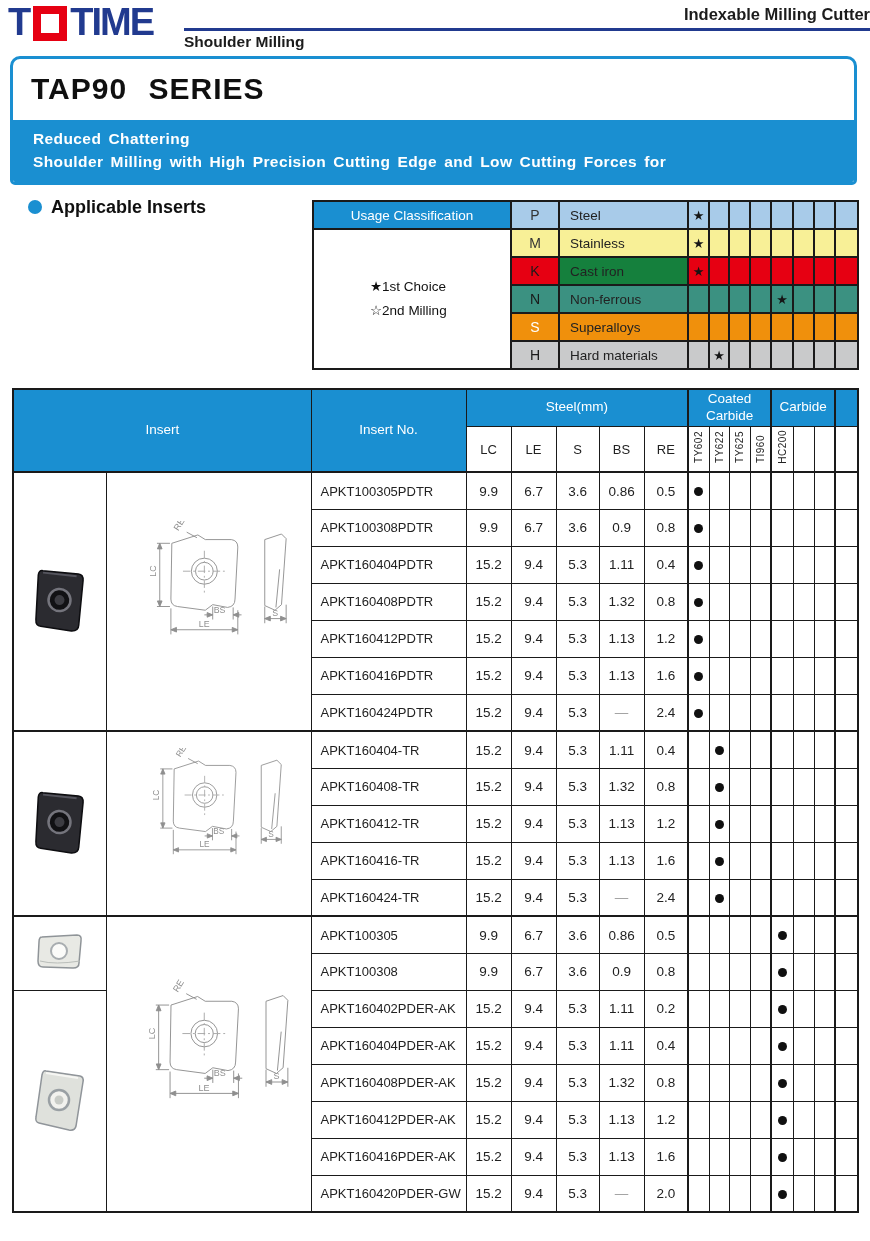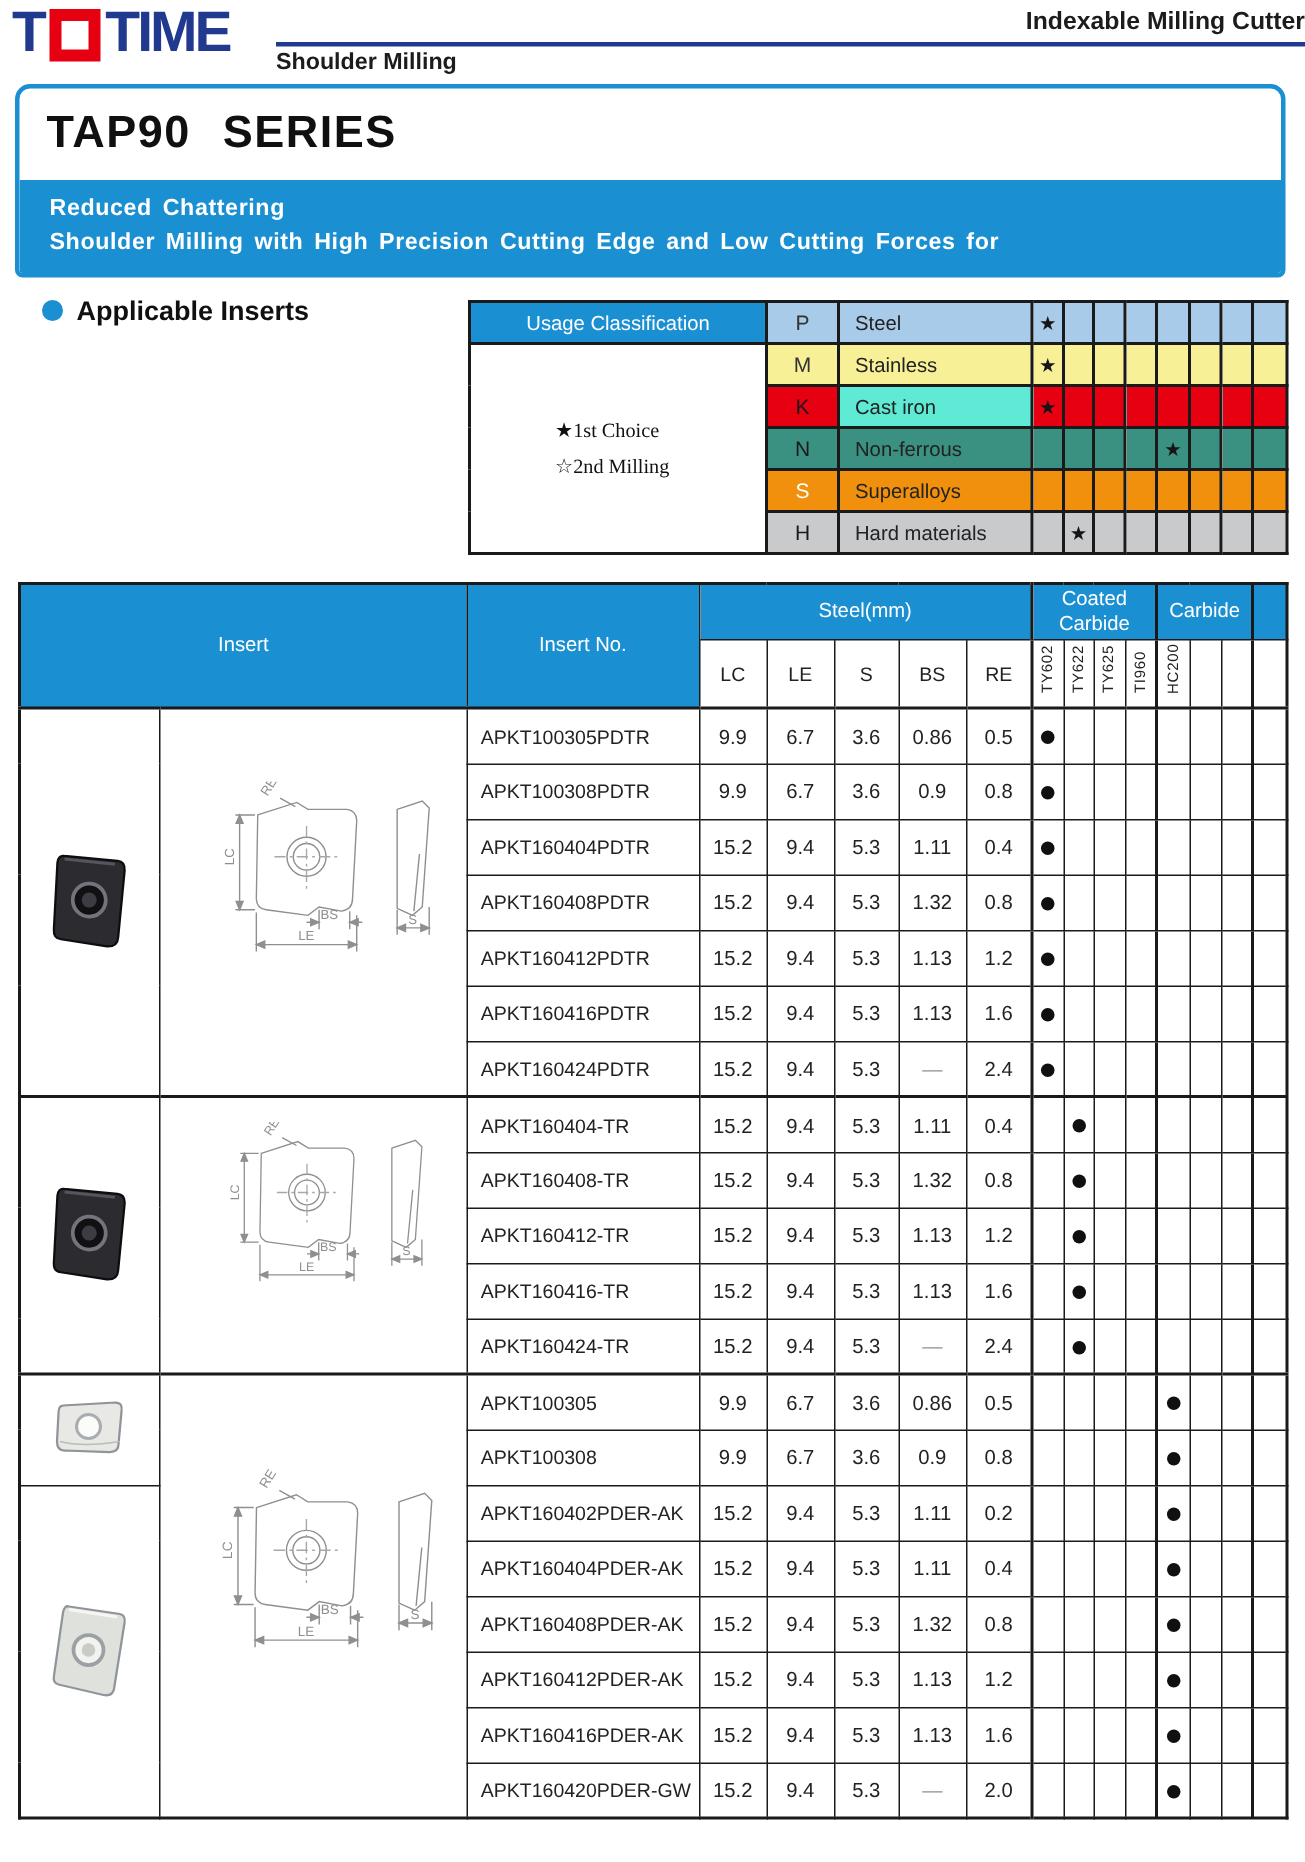--- a/index.html
+++ b/index.html
@@ -31,21 +31,21 @@
         margin:3px 9px 0 0;flex:none;}
 
   
   table{border-collapse:collapse;table-layout:fixed;}
   td,th{box-sizing:border-box;overflow:hidden;}
 
   
   .usage-table{position:absolute;left:312px;top:200px;width:545px;}
   .usage-table td{border:2px solid var(--grid);font-size:13.5px;height:28px;}
   .usage-table .uc-header{background:var(--accent_blue);color:#fff;text-align:center;font-size:13.5px;margin-top:12px;}
-  .usage-table .legend-cell{background:#fff;padding-left:56px;font-size:13.5px;color:#111;line-height:1.75;vertical-align:middle;font-family:Liberation Serif, serif;}
+  .usage-table .legend-cell{background:#fff;padding-left:56px;font-size:13.5px;color:#111;line-height:1.75;vertical-align:middle;}
   .usage-table .letter-cell{text-align:center;font-size:14px;}
   .usage-table .material-cell{padding-left:10px;}
   .usage-table .star-cell{text-align:center;font-size:13px;color:#151515;padding:0;}
 
   
   .main-table{position:absolute;left:12px;top:388px;width:845px;border:2.5px solid var(--grid);}
   .main-table th,.main-table td{border:1.5px solid var(--grid);}
   .main-table th.hblue{background:var(--accent_blue);color:#fff;font-weight:normal;
         font-size:13.5px;line-height:1.25;}
   .main-table tr.hrow1{height:35px;}
@@ -128,21 +128,21 @@
           <td class="star-cell" style="background: rgb(248, 240, 151);"></td>
           <td class="star-cell" style="background: rgb(248, 240, 151);"></td>
           <td class="star-cell" style="background: rgb(248, 240, 151);"></td>
           <td class="star-cell" style="background: rgb(248, 240, 151);"></td>
           <td class="star-cell" style="background: rgb(248, 240, 151);"></td>
           <td class="star-cell" style="background: rgb(248, 240, 151);"></td>
           <td class="star-cell" style="background: rgb(248, 240, 151);"></td>
         </tr>
         <tr>
           <td class="letter-cell" style="background: rgb(230, 0, 18); color: rgb(26, 26, 26);">K</td>
-          <td class="material-cell" style="background: #5eead4;">Cast iron</td>
+          <td class="material-cell" style="background: #15803d;">Cast iron</td>
           <td class="star-cell" style="background: rgb(230, 0, 18);">★</td>
           <td class="star-cell" style="background: rgb(230, 0, 18);"></td>
           <td class="star-cell" style="background: rgb(230, 0, 18);"></td>
           <td class="star-cell" style="background: rgb(230, 0, 18);"></td>
           <td class="star-cell" style="background: rgb(230, 0, 18);"></td>
           <td class="star-cell" style="background: rgb(230, 0, 18);"></td>
           <td class="star-cell" style="background: rgb(230, 0, 18);"></td>
           <td class="star-cell" style="background: rgb(230, 0, 18);"></td>
         </tr>
         <tr>

